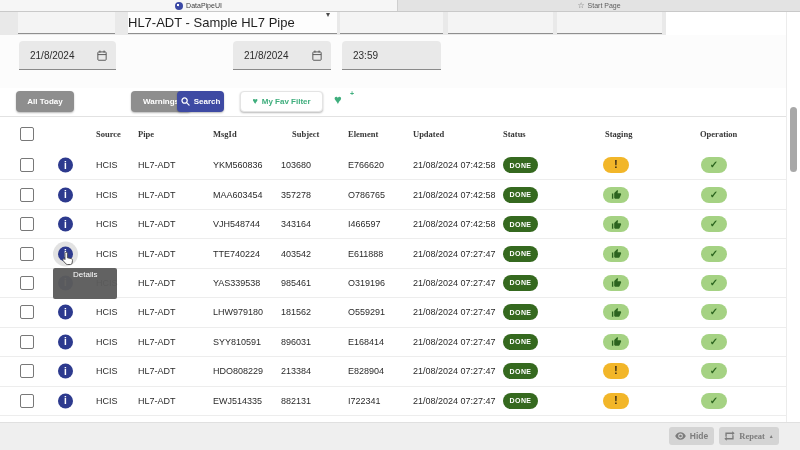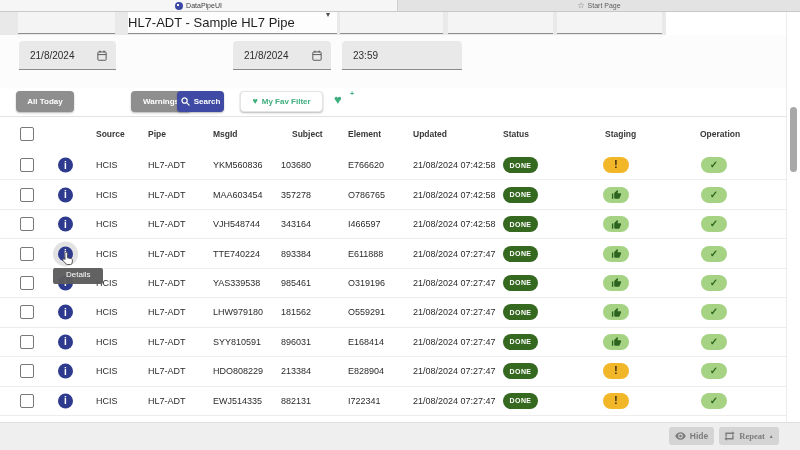--- a/index.html
+++ b/index.html
@@ -25,63 +25,63 @@
   .f-select .sel-caret{position:absolute;right:7px;top:-2px;font-size:8px;color:#4a4a4a;}
   .f-stub3{left:340px;width:103px;}
   .f-stub4{left:448px;width:105px;}
   .f-stub5{left:557px;width:105px;}
 
   
   .dt-row{position:absolute;left:0;top:35px;width:786px;height:53px;background:#fcfcfc;}
   .dtfield{position:absolute;top:6px;height:29px;background:#e9e9e9;border-bottom:1px solid #8a8a8a;
            border-radius:4px 4px 0 0;display:flex;align-items:center;justify-content:space-between;
            padding:0 9px 0 11px;font-size:10px;color:#2e2e2e;box-sizing:border-box;}
-  .dt1{left:19px;width:97px;} .dt2{left:125px;width:98px;} .dt3{left:233px;width:98px;} .dt4{left:342px;width:120px;}
+  .dt1{left:19px;width:97px;} .dt2{left:125px;width:98px;} .dt3{left:233px;width:98px;} .dt4{left:342px;width:99px;}
 
   
   .filters{position:absolute;left:0;top:91px;width:800px;height:22px;padding-left:6px;}
   .fbtn{position:absolute;top:0;height:21px;border-radius:4px;display:flex;align-items:center;justify-content:center;
         gap:4px;font-size:8px;font-weight:bold;color:#fff;background:#8e8e8e;
         box-shadow:0 1px 2px rgba(0,0,0,.28);cursor:pointer;}
   .b-alltoday{left:16px;width:58px;} .b-errors{left:79px;width:47px;margin-top:40px;} .b-warnings{left:131px;width:60px;}
   .b-search{left:177px;width:47px;background:#3e4aa3;}
   .b-fav{left:240px;width:83px;background:#fff;color:#3fae7d;border:1px solid #e4e4e4;box-sizing:border-box;}
   .b-fav .heart{font-size:9px;line-height:1;}
   .heart-plus{position:absolute;left:334px;top:2px;width:20px;height:18px;color:#3fae7d;font-size:13px;line-height:1;cursor:pointer;}
   .heart-plus .plus{position:absolute;top:-3px;right:0;font-size:7px;font-weight:bold;}
   .filters-sep{position:absolute;left:0;top:116px;width:800px;border-bottom:1px solid #e2e2e2;}
 
   
   .thead{position:absolute;left:0;top:117px;width:786px;height:34px;background:#fff;
-         border-bottom:1px solid #e8e8e8;font-size:8.5px;font-weight:bold;color:#383838;}
+         border-bottom:1px solid #e8e8e8;font-size:8.5px;font-weight:bold;color:#383838;font-family:Liberation Serif, serif;}
   .thead span{position:absolute;top:50%;transform:translateY(-50%);}
   .tbody{position:absolute;left:0;top:151px;width:786px;height:271px;overflow:hidden;background:#fff;}
   .trow{position:relative;width:786px;height:28.45px;border-bottom:1px solid #ededed;}
-  .cell{position:absolute;top:50%;transform:translateY(-50%);font-size:9px;color:#2b2b2b;white-space:nowrap;} .c-source{left:96px;} .c-pipe{left:148px;text-align:center;}
+  .cell{position:absolute;top:50%;transform:translateY(-50%);font-size:9px;color:#2b2b2b;white-space:nowrap;} .c-source{left:96px;} .c-pipe{left:138px;text-align:center;}
   .c-msgid{left:213px;} .c-subject{left:281px;} .c-element{left:348px;} .c-updated{left:413px;}
   .c-status{left:503px;} .c-op{left:700px;}
   .h-subject{left:292px;} .h-staging{left:605px;}
 
   .cb{position:absolute;top:50%;transform:translateY(-50%);width:12px;height:12px;background:#fff;
       border:1.5px solid #787878;border-radius:2px;cursor:pointer;}
   .info-btn{position:absolute;left:58px;top:50%;transform:translateY(-50%);width:15px;height:15px;border-radius:50%;
             background:#2d3a8e;color:#fff;font-size:10px;font-weight:bold;display:flex;align-items:center;
             justify-content:center;line-height:1;cursor:pointer;z-index:2;}
   .halo{display:none;position:absolute;left:53px;top:50%;transform:translateY(-50%);width:25px;height:25px;
         border-radius:50%;background:#e2e2e2;z-index:1;}
   .pill{position:absolute;top:50%;transform:translateY(-50%);height:16px;border-radius:8px;display:flex;
         align-items:center;justify-content:center;}
   .pill-done{left:503px;width:35px;background:#35691f;color:#fff;font-size:7px;font-weight:bold;letter-spacing:.4px;}
   .badge{left:603px;width:26px;cursor:pointer;}
   .badge.ok{background:#a5d283;} .badge.warn{background:#f2b629;}
   .stag-warn{font-size:10px;font-weight:bold;color:#2b2013;line-height:1;}
   .op-badge{left:701px;width:26px;background:#a5d283;cursor:pointer;}
   .op-check{font-size:10px;font-weight:bold;color:#2c641f;line-height:1;}
 
-  .row-tooltip{display:none;position:absolute;left:53px;top:29px;height:16px;padding:0 13px;border-radius:2px;
+  .row-tooltip{display:none;position:absolute;left:53px;top:29px;height:31px;padding:0 20px;border-radius:2px;
                background:rgba(92,92,92,.96);color:#fff;font-size:8px;line-height:14px;z-index:10;white-space:nowrap;}
   .cursor{display:none;position:absolute;left:62px;top:12px;z-index:11;}
   .trow.hovered .halo,.trow.hovered .row-tooltip,.trow.hovered .cursor{display:block;}
 
   
   .footer{position:absolute;left:0;top:422px;width:800px;height:28px;background:#efefef;border-top:1px solid #e0e0e0;}
   .gbtn{position:absolute;top:4px;height:18px;border-radius:3px;background:#d4d4d4;color:#7c7c7c;
         display:flex;align-items:center;justify-content:center;gap:4px;font-size:8.5px;font-weight:bold;cursor:pointer;}
   .btn-hide{left:669px;width:45px;} .btn-repeat{left:719px;width:60px;font-family:Liberation Serif, serif;}
   .caret-up{font-size:5px;line-height:1;}
@@ -246,21 +246,21 @@
       </span>
 
     </div>
       <div class="trow hovered">
       <span class="halo"></span>
       <span class="cb" style="left:20px;"></span>
       <span class="info-btn">i</span>
       <span class="cell c-source">HCIS</span>
       <span class="cell c-pipe">HL7-ADT</span>
       <span class="cell c-msgid">TTE740224</span>
-      <span class="cell c-subject">893384</span>
+      <span class="cell c-subject">403542</span>
       <span class="cell c-element">E611888</span>
       <span class="cell c-updated">21/08/2024 07:27:47</span>
       <span class="pill pill-done">DONE</span>
       <span class="pill badge ok">
         <svg class="stag-thumb" width="11" height="11" viewBox="0 0 24 24">
           <path d="M2 10h3v11H2zM22 11c0-1.1-.9-2-2-2h-5.7l.9-4.4v-.3c0-.4-.2-.8-.4-1.1L13.7 2 7.6 8.1c-.4.4-.6.9-.6 1.4V19c0 1.1.9 2 2 2h8c.8 0 1.5-.5 1.8-1.2l3-7.1c.1-.2.2-.5.2-.7v-1z" fill="#2c641f"></path>
         </svg>
 
       </span>
       <span class="pill op-badge">

